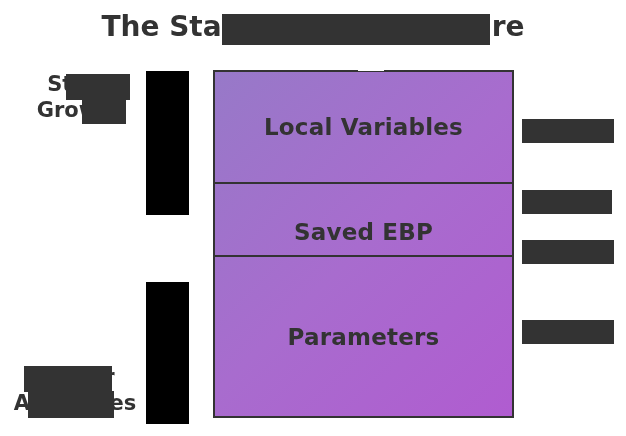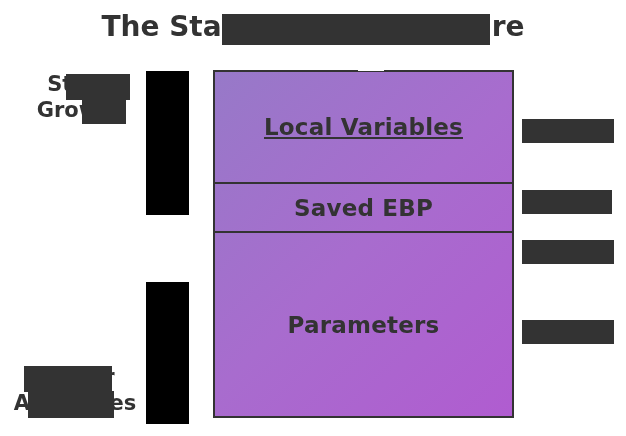--- a/index.html
+++ b/index.html
@@ -67,22 +67,22 @@
     border-bottom: 2px solid #333333;
     color: #333333;
     font-size: 23px;
     font-weight: 700;
     letter-spacing: 0.2px;
     background: transparent;
   }
   .stack-row:last-child {
     border-bottom: none;
   }
-  .row-tall  { flex: 0 0 112px; text-decoration: underline; }
-  .row-short { flex: 0 0 49px;  }
+  .row-tall  { flex: 0 0 112px; }
+  .row-short { flex: 0 0 49px; margin-top: 24px;  }
   .row-bottom{ flex: 1 1 auto;  }
 
   
   .top-notch {
     position: absolute;
     left: 358px;
     top: 68px;
     width: 26px;
     height: 3px;
     background: #ffffff;

